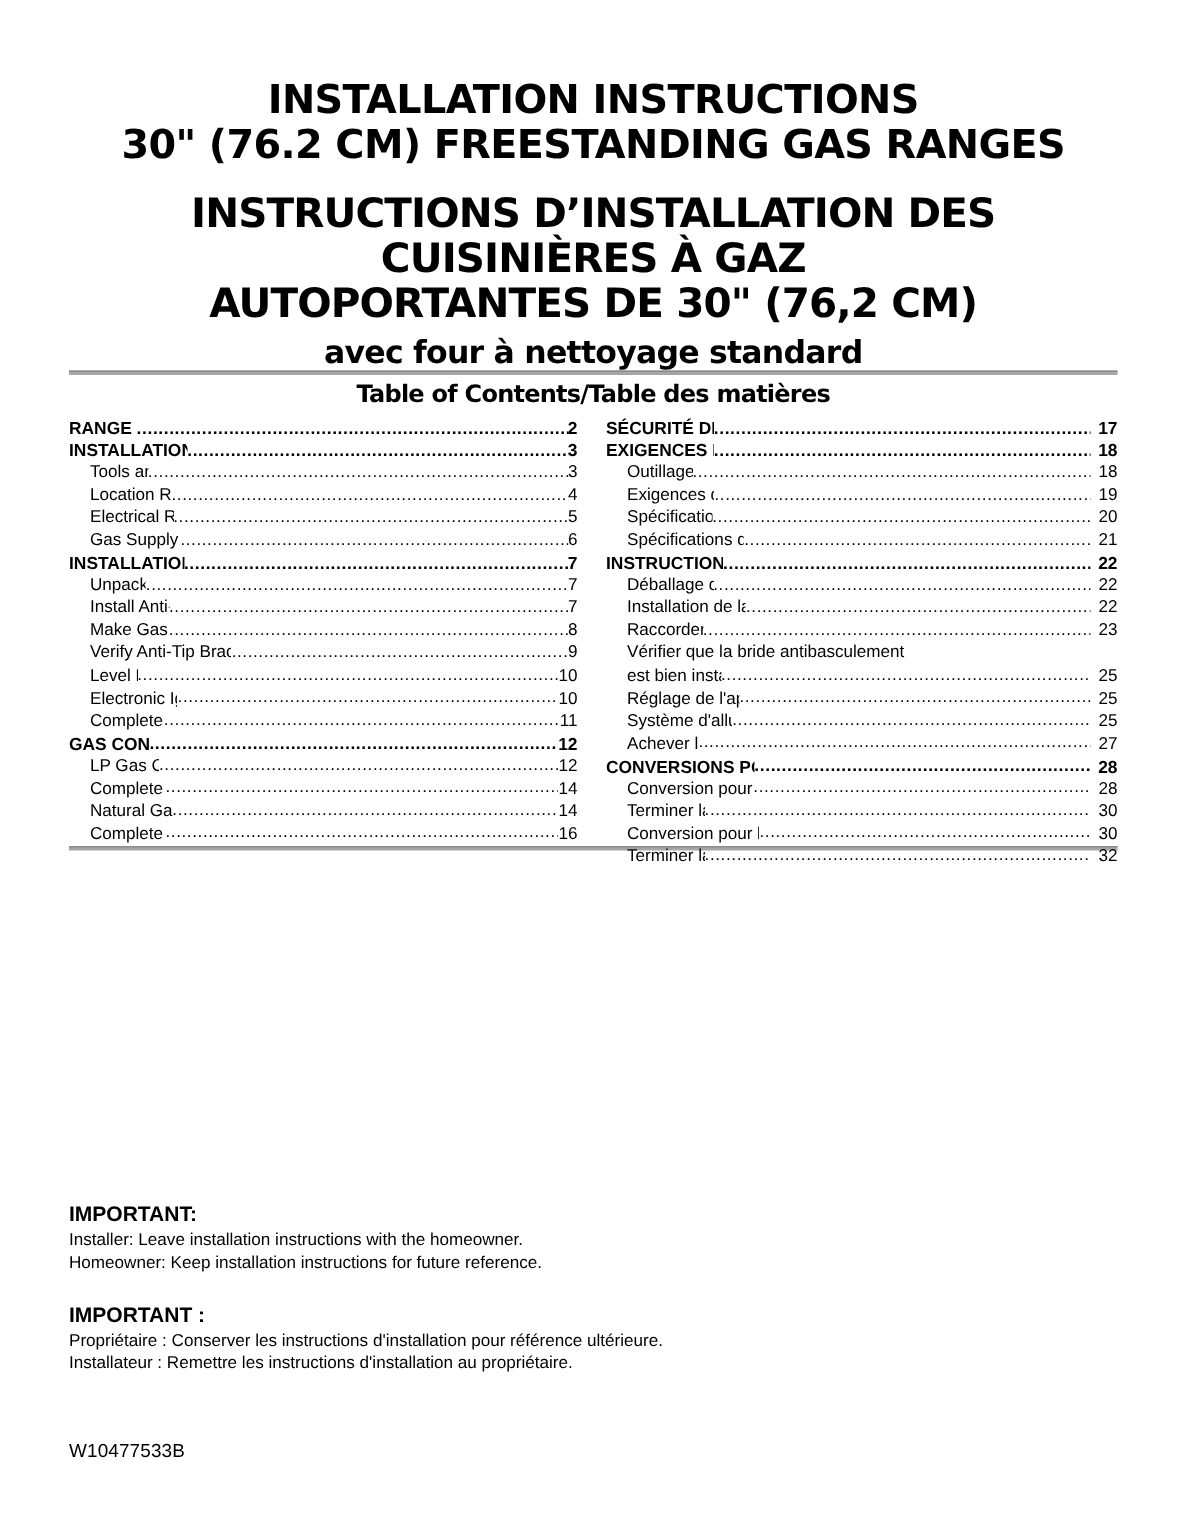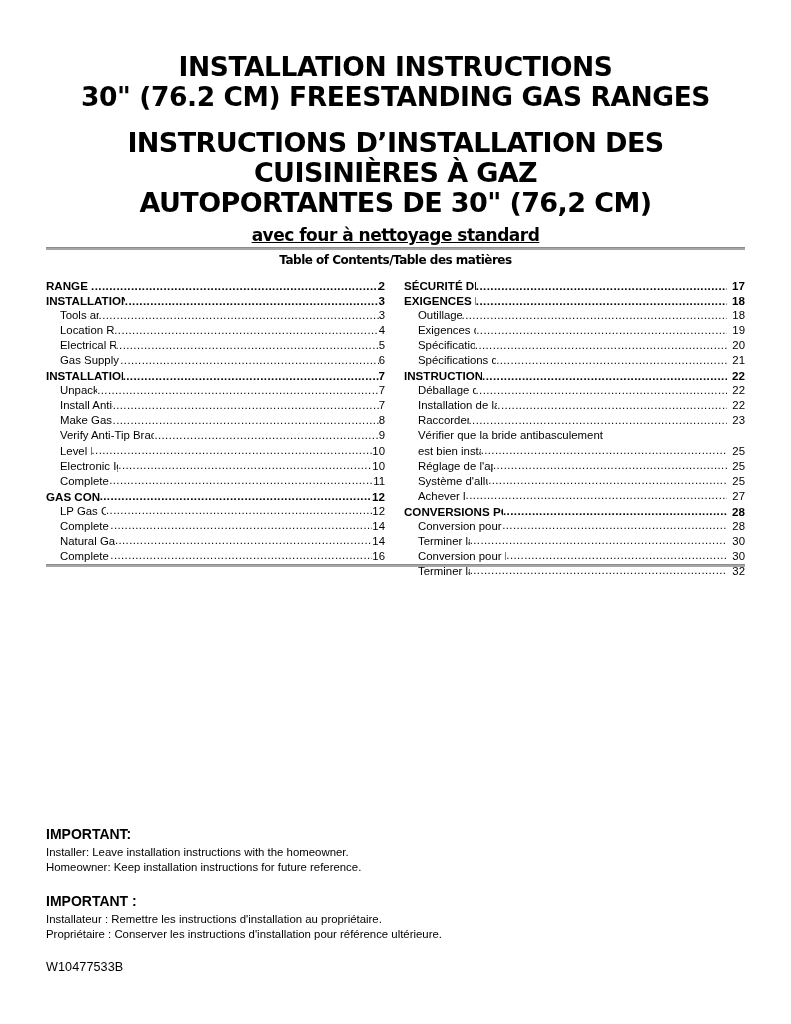--- a/index.html
+++ b/index.html
@@ -52,25 +52,24 @@
     font-family: "DejaVu Sans", sans-serif;
     font-weight: bold;
     font-size: 27px;
     line-height: 30px;
     letter-spacing: -0.6px;
     margin: 16px 0 0 0;
   }
   .subtitle-fr {
     font-family: "DejaVu Sans", sans-serif;
     font-weight: bold;
-    font-size: 17px;
+    font-size: 21px;
     line-height: 22px;
     letter-spacing: -0.5px;
     margin: 6px 0 14px 0;
-    text-decoration: underline;
   }
 
   
   .rule {
     position: absolute;
     left: 46px;
     width: 699px;
     height: 3px;
     background: #a6a6a6;
     border-top: 1px solid #8c8c8c;
@@ -81,21 +80,21 @@
 
   
   .toc-heading {
     position: absolute;
     left: 46px;
     top: 253px;
     width: 699px;
     text-align: center;
     font-family: "DejaVu Sans", sans-serif;
     font-weight: bold;
-    font-size: 12px;
+    font-size: 16px;
     letter-spacing: -0.5px;
   }
 
   
   .toc {
     position: absolute;
     top: 278px;
     left: 46px;
     width: 699px;
     height: 282px;
@@ -153,21 +152,21 @@
   
   .toc-row.wrap-first {
     display: block;
     padding-left: 14px;
   }
 
   
   .notes {
     position: absolute;
     left: 46px;
-    top: 825px;
+    top: 800px;
     width: 560px;
     font-size: 11.4px;
     line-height: 15px;
   }
   .note-title {
     font-weight: bold;
     font-size: 14px;
     line-height: 19px;
     margin: 0 0 1px 0;
   }
@@ -406,19 +405,19 @@
   </div>
 
   <div class="notes">
     <p class="note-title">IMPORTANT:</p>
     <p class="note-line"><b>Installer:</b><span> Leave installation instructions with the homeowner.</span></p>
     <p class="note-line"><b>Homeowner:</b><span> Keep installation instructions for future reference.</span></p>
 
     <div class="note-gap"></div>
 
     <p class="note-title">IMPORTANT :</p>
+    <p class="note-line"><b>Propriétaire :</b><span> Conserver les instructions d'installation pour référence ultérieure.</span></p>
     <p class="note-line"><b>Installateur :</b><span> Remettre les instructions d'installation au propriétaire.</span></p>
-    <p class="note-line"><b>Propriétaire :</b><span> Conserver les instructions d'installation pour référence ultérieure.</span></p>
   </div>
 
   <div class="doc-code">W10477533B</div>
 
 </div>
 
 </body></html>

